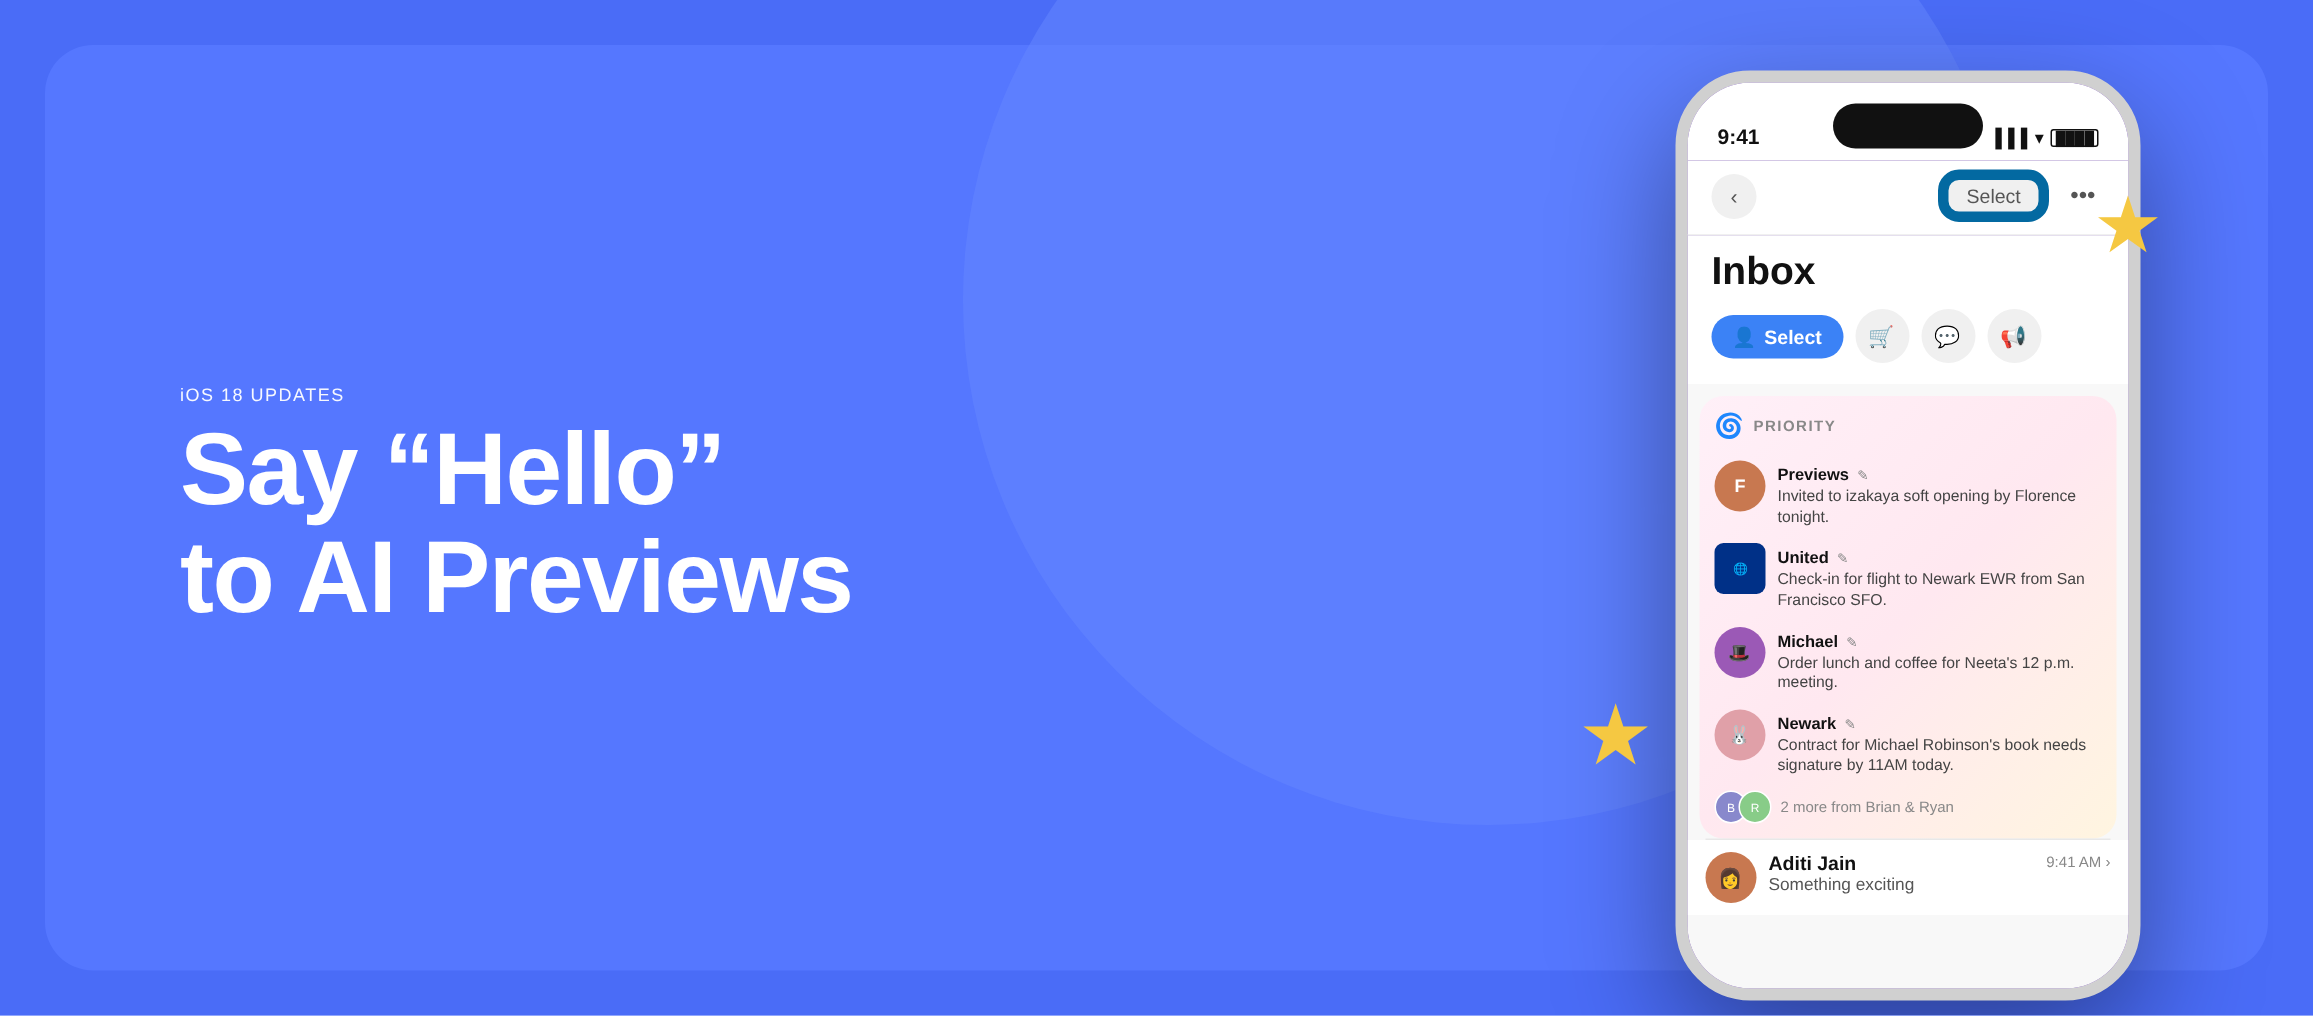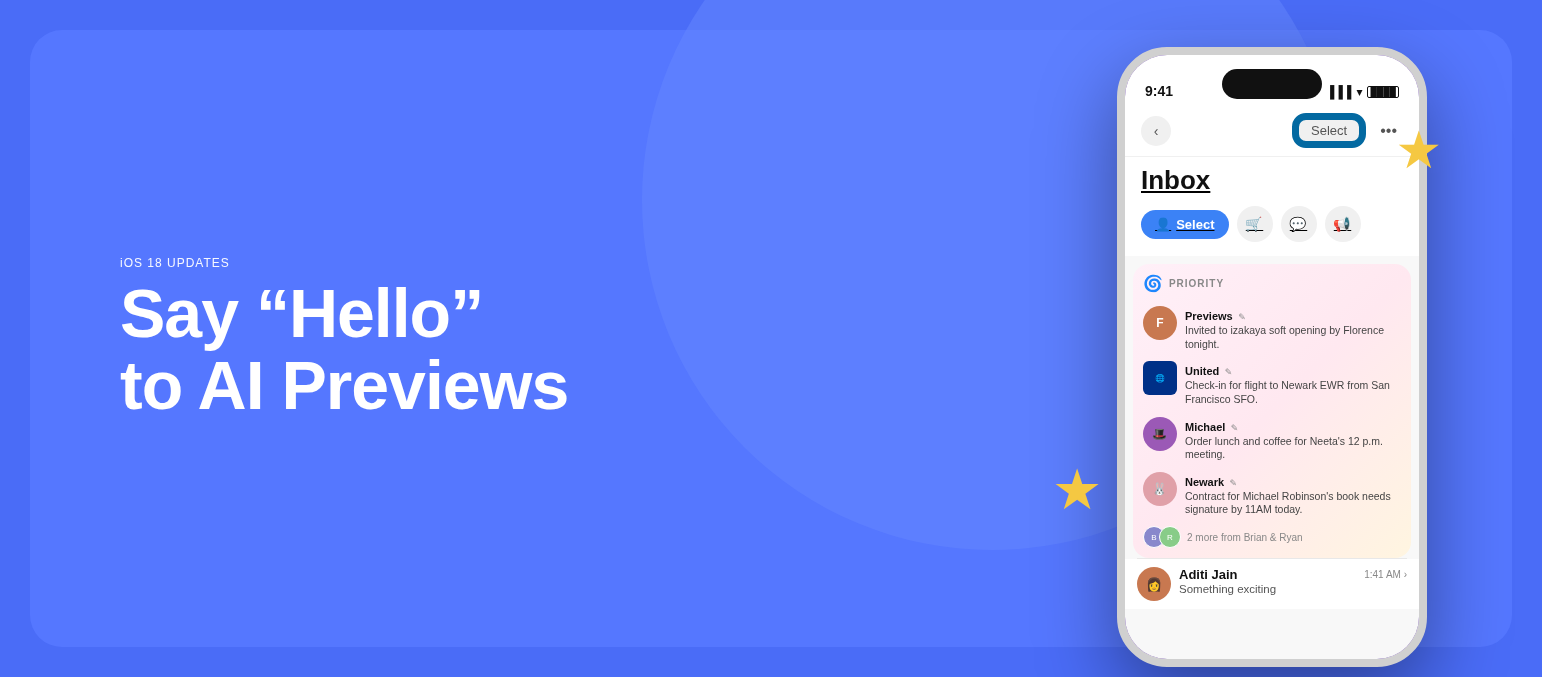--- a/index.html
+++ b/index.html
@@ -194,21 +194,20 @@
     .nav-dots {
       font-size: 16px;
       color: #555;
       padding: 2px 6px;
     }
 
     
     .inbox-header {
       background: #fff;
       padding: 8px 16px 10px;
-      text-decoration: underline;
     }
 
     .inbox-title {
       font-size: 26px;
       font-weight: 800;
       color: #111;
       margin-bottom: 10px;
     }
 
     
@@ -528,21 +527,21 @@
             </div>
           </div>
 
           <div class="divider"></div>
 
           <div class="email-row">
             <div class="avatar avatar-aditi" style="background:#c87850; font-size:13px;">👩</div>
             <div class="email-row-content">
               <div class="email-row-top">
                 <span class="email-row-sender">Aditi Jain</span>
-                <span class="email-row-time">1:41 AM ›</span>
+                <span class="email-row-time">9:41 AM ›</span>
               </div>
               <div class="email-row-preview">Something exciting</div>
             </div>
           </div>
 
         </div>
 
       </div>
     </div>
   </div>

